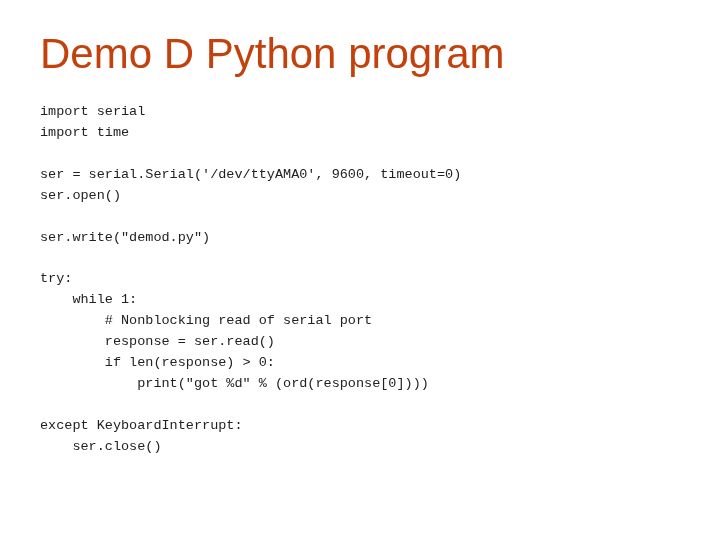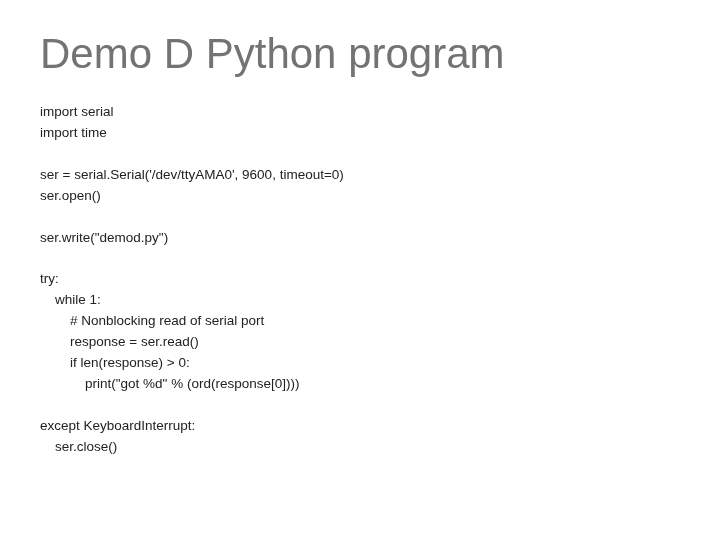--- a/index.html
+++ b/index.html
@@ -16,27 +16,27 @@
     }
     .page-container {
       width: 720px;
       height: 540px;
       padding: 20px 40px;
       background: #ffffff;
     }
     .slide-title {
       font-size: 42px;
       font-weight: 400;
-      color: #737373;
+      color: #c2410c;
       margin-bottom: 24px;
       margin-top: 10px;
       font-family: Arial, Helvetica, sans-serif;
     }
     .code-block {
-      font-family: Liberation Sans, sans-serif;
+      font-family: Liberation Mono, monospace;
       font-size: 13.5px;
       line-height: 1.55;
       color: #222222;
       white-space: pre;
     }
   </style>
 </head>
 <body>
 
 <div class="page-container">

